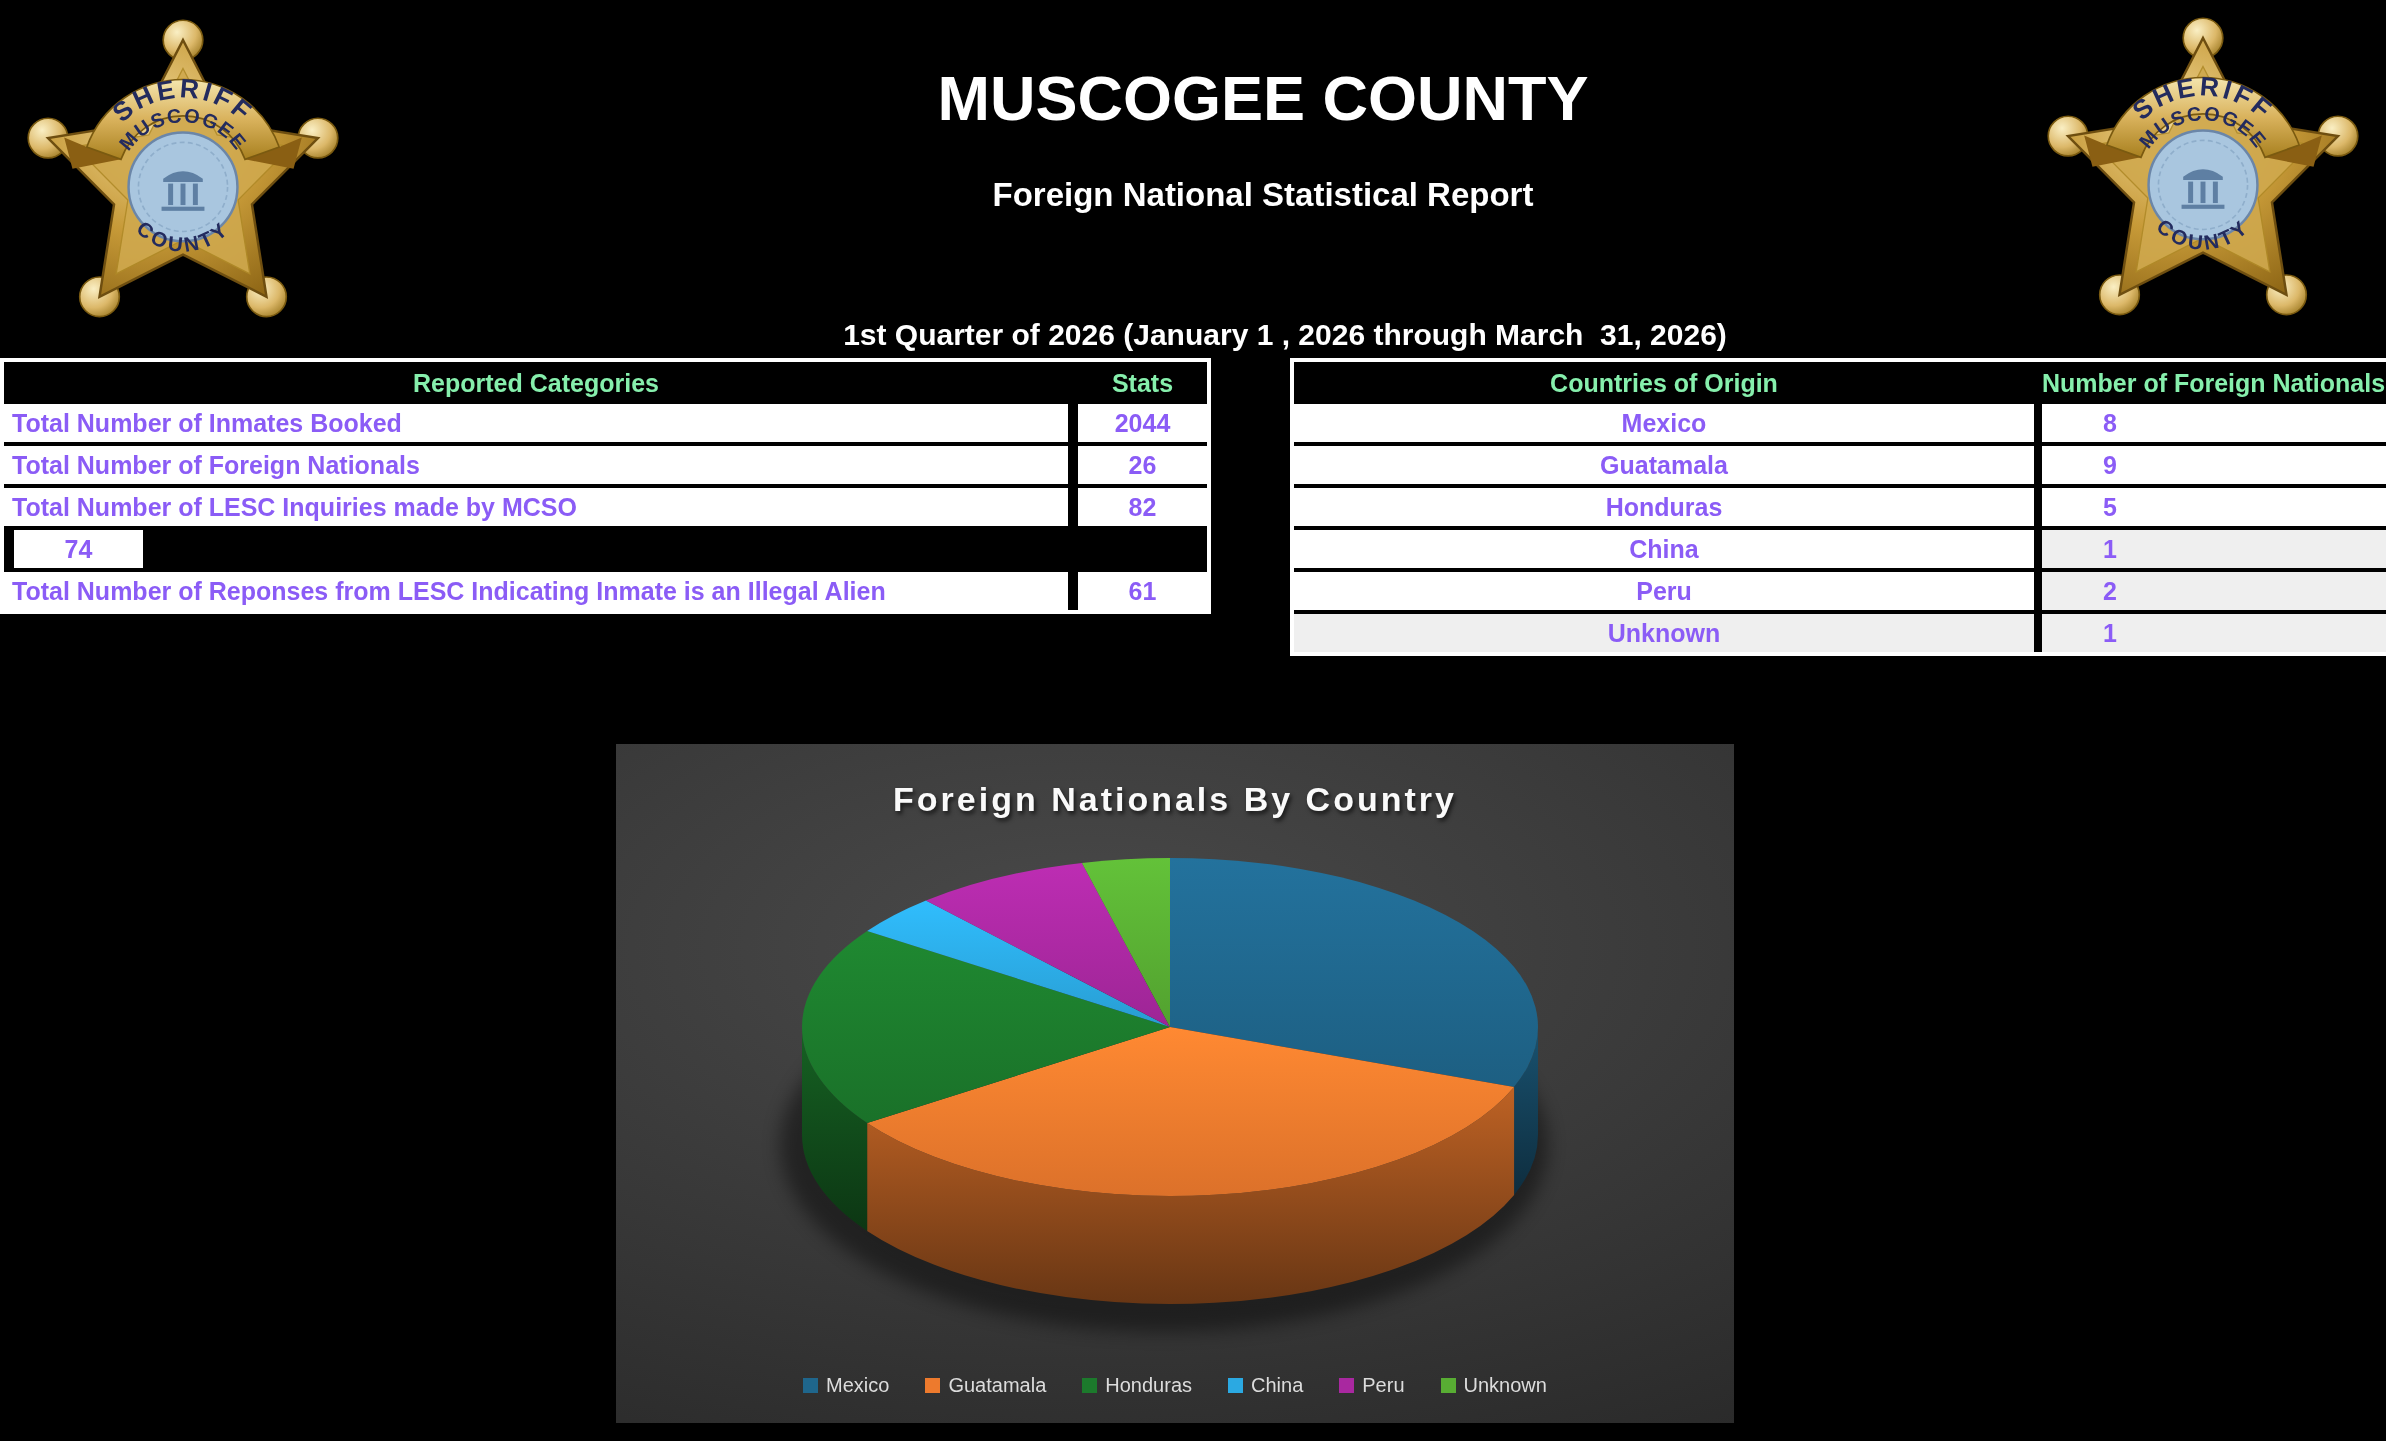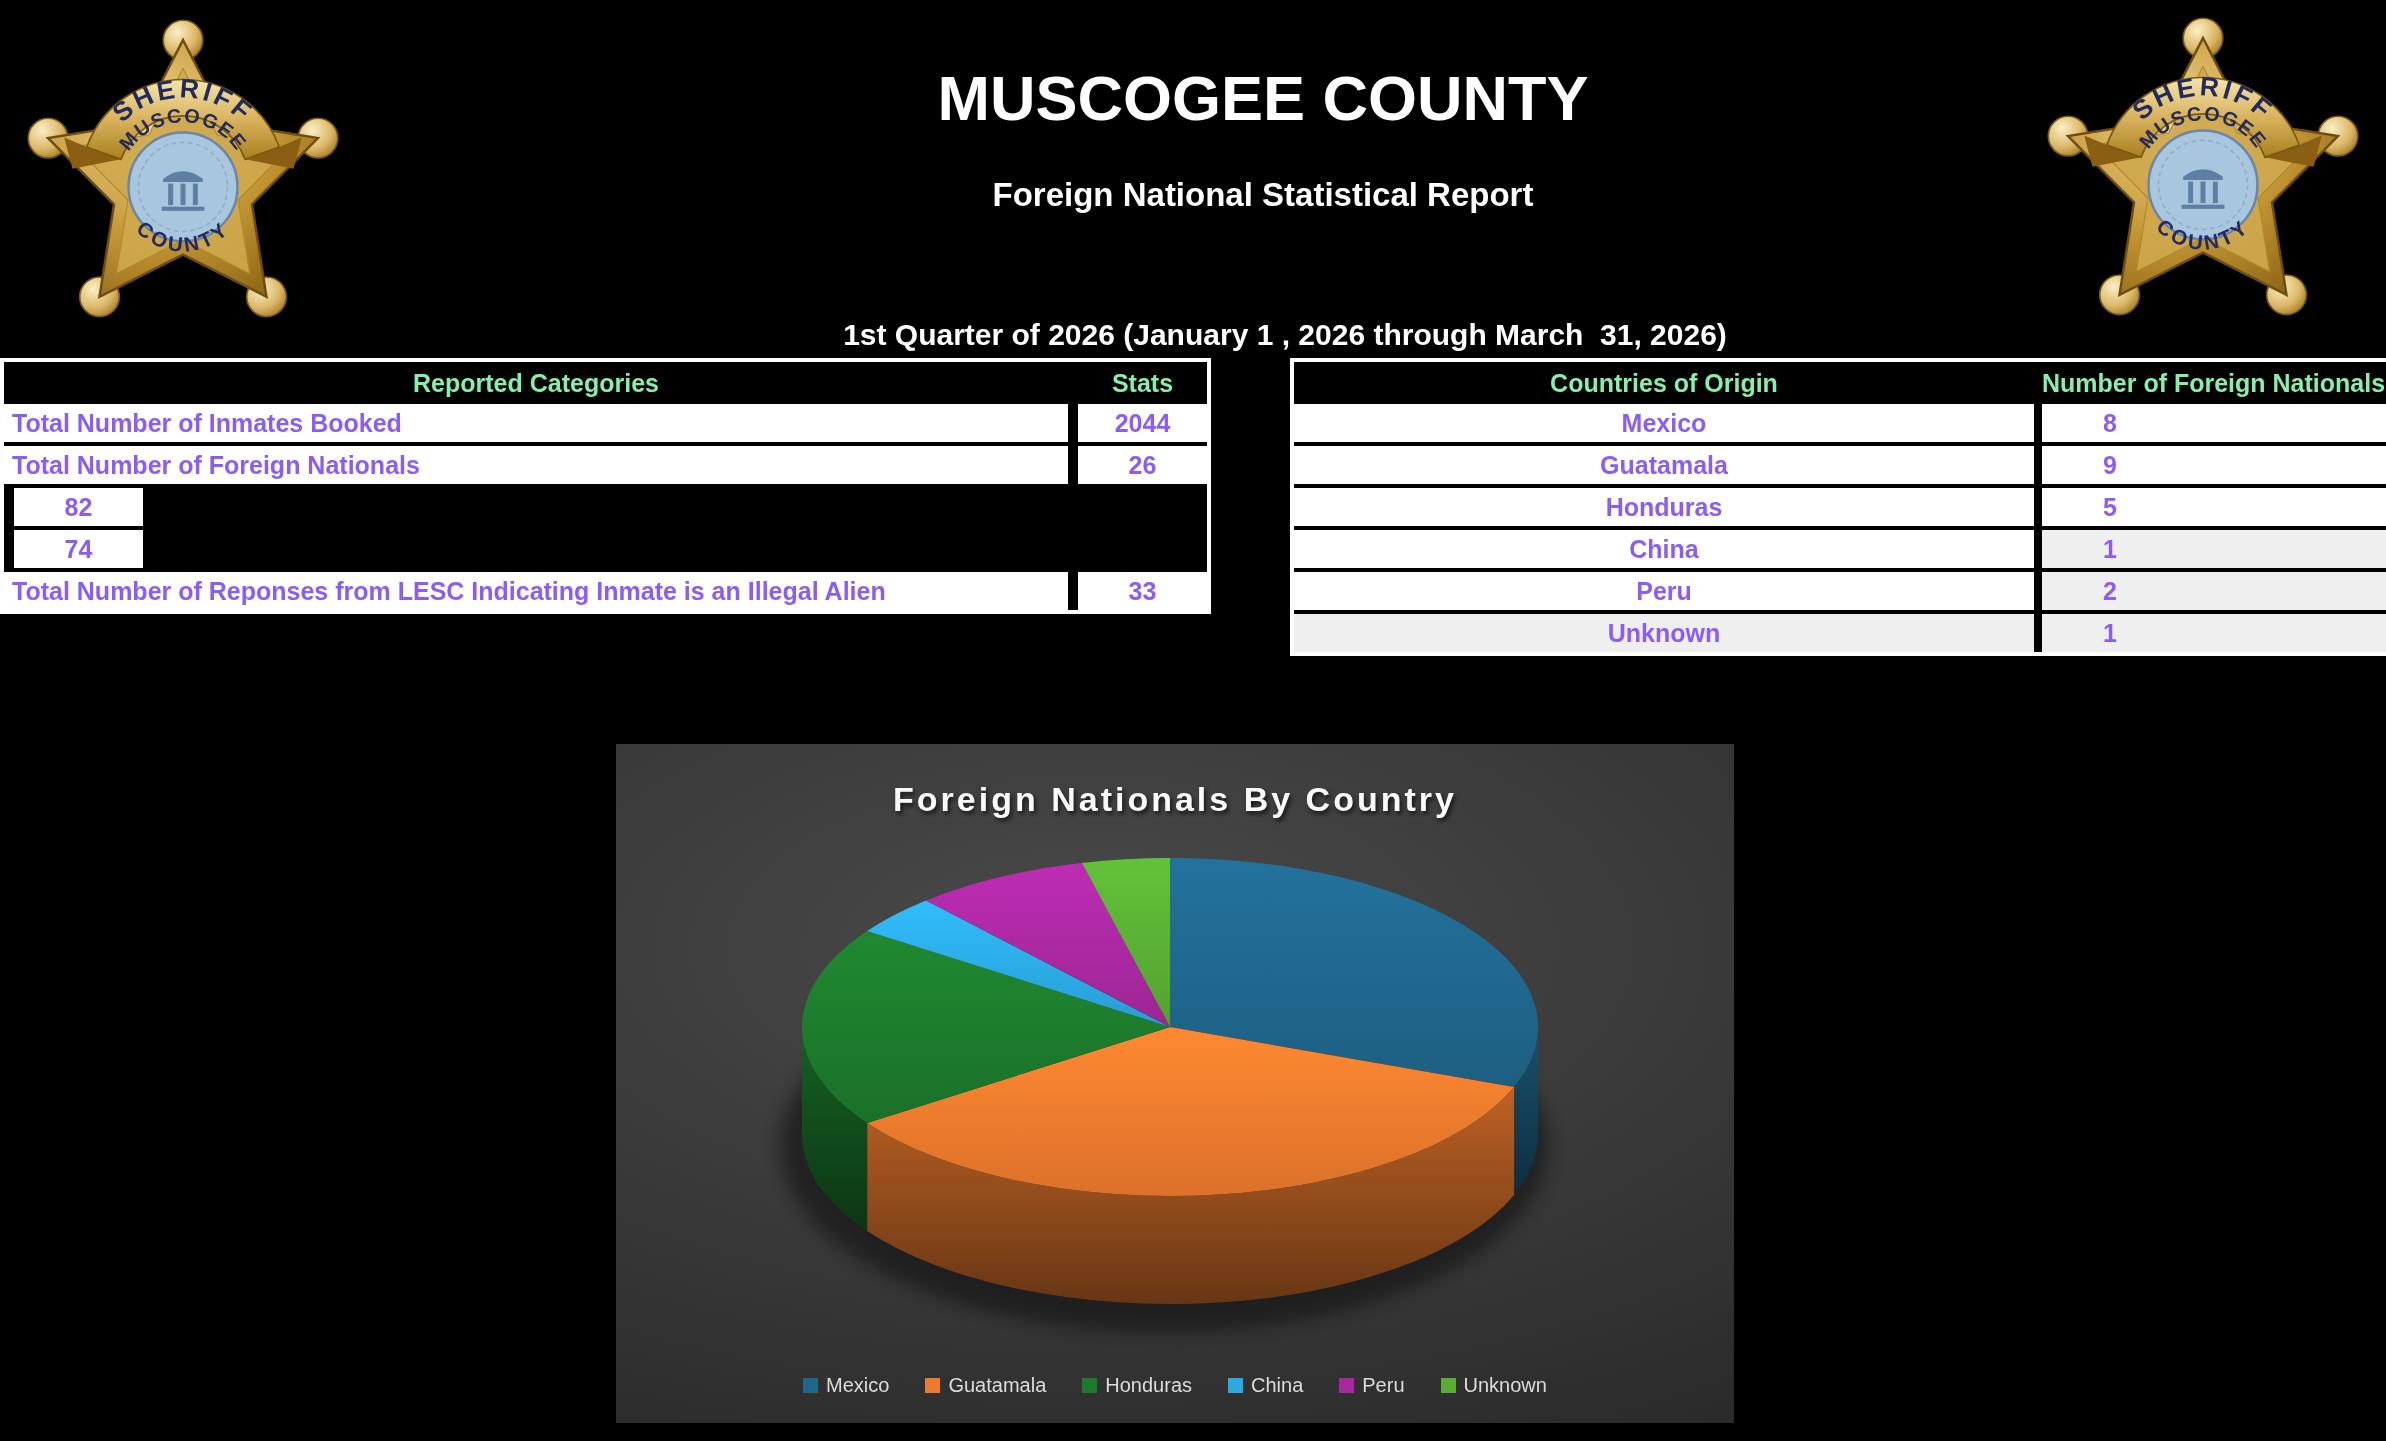--- a/index.html
+++ b/index.html
@@ -166,31 +166,32 @@
       <div class="cell cat-cell">Total Number of Inmates Booked</div>
       <div class="gap"></div>
       <div class="cell stat-cell">2044</div>
     </div>
     <div class="body-row">
       <div class="cell cat-cell">Total Number of Foreign Nationals</div>
       <div class="gap"></div>
       <div class="cell stat-cell">26</div>
     </div>
     <div class="body-row">
+      <div class="cell cat-cell">Total Number of LESC Inquiries made by MCSO</div>
       <div class="gap"></div>
       <div class="cell stat-cell">82</div>
     </div>
     <div class="body-row">
       <div class="gap"></div>
       <div class="cell stat-cell">74</div>
     </div>
     <div class="body-row">
       <div class="cell cat-cell">Total Number of Reponses from LESC Indicating Inmate is an Illegal Alien</div>
       <div class="gap"></div>
-      <div class="cell stat-cell">33</div>
+      <div class="cell stat-cell">61</div>
     </div>
   </div>
 
   <div class="tbl tbl-right">
     <div class="hdr-row">
       <div class="cell hdr-country">Countries of Origin</div>
       <div class="gap"></div>
       <div class="cell hdr-num">
           <span class="num-inner">Number of Foreign Nationals</span>
         </div>

